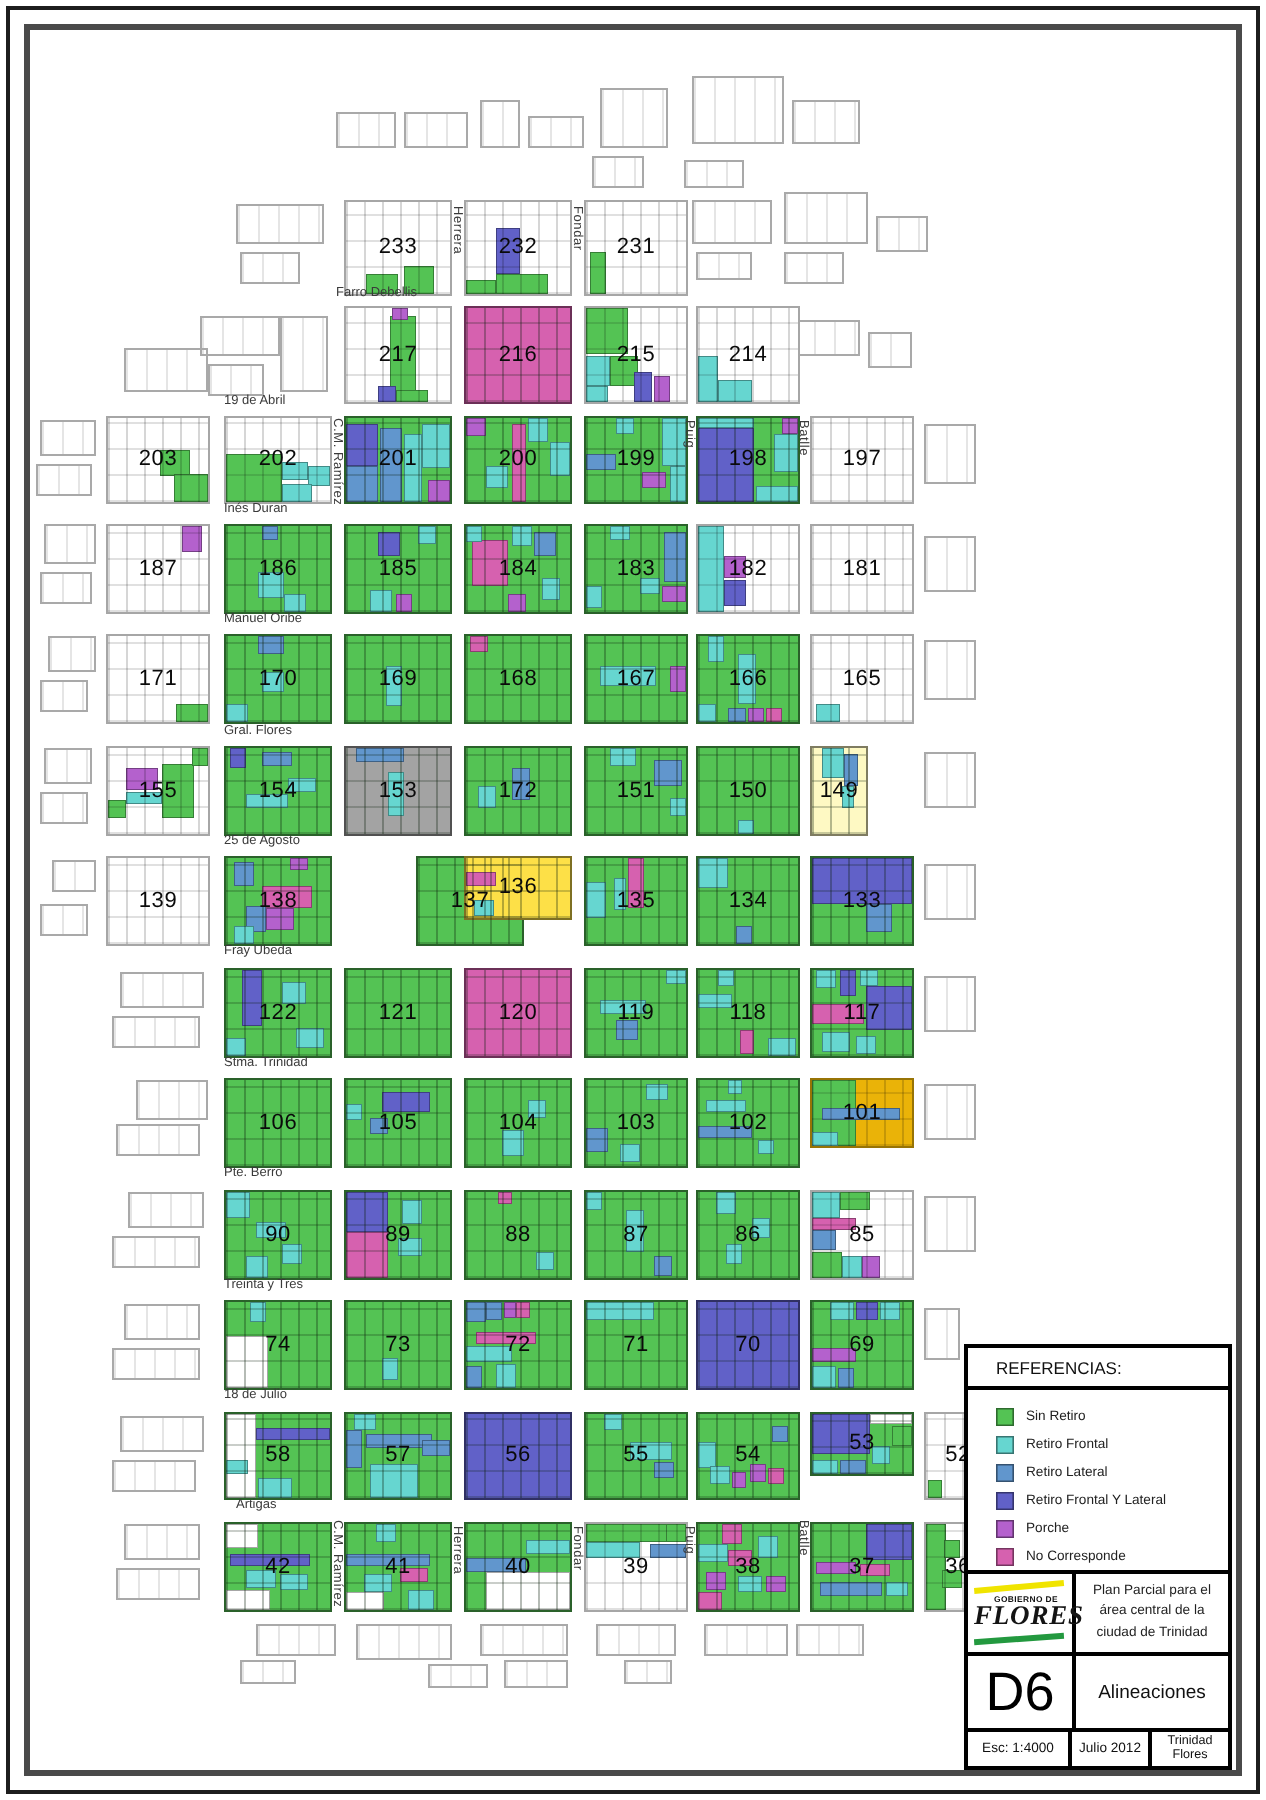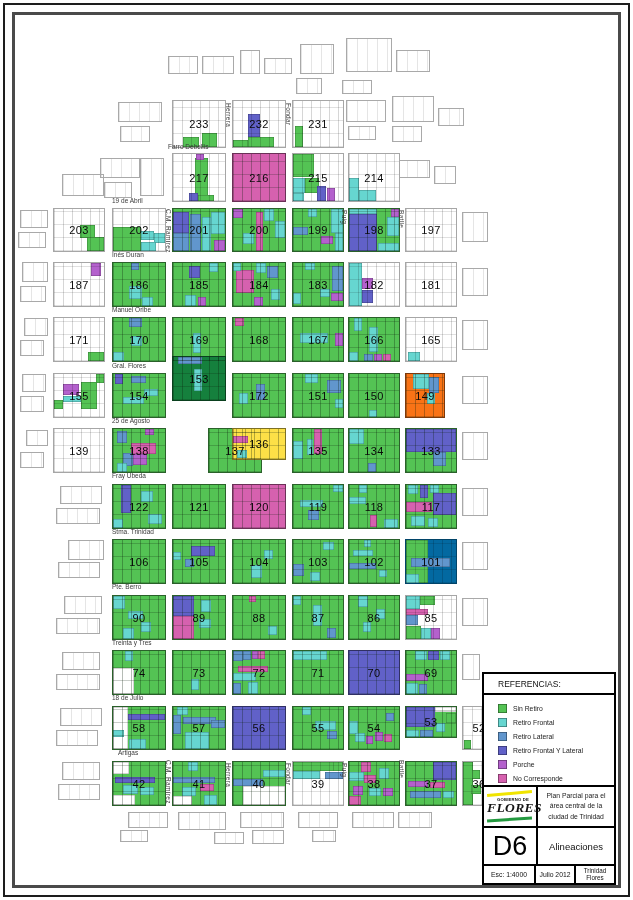--- a/index.html
+++ b/index.html
@@ -314,41 +314,41 @@
         <div class="patch" style="left: 84%; top: 0%; width: 16%; height: 20%; background: rgb(84, 195, 84);"></div>
         <span class="bnum">155</span>
       </div>
       <div class="block tex-dark" style="left: 112px; top: 373px; width: 54px; height: 45px; background: rgb(84, 195, 84);">
         <div class="patch" style="left: 4%; top: 0%; width: 16%; height: 24%; background: rgb(97, 97, 200);"></div>
         <div class="patch" style="left: 34%; top: 4%; width: 30%; height: 16%; background: rgb(97, 150, 205);"></div>
         <div class="patch" style="left: 20%; top: 54%; width: 40%; height: 16%; background: rgb(102, 214, 208);"></div>
         <div class="patch" style="left: 60%; top: 34%; width: 26%; height: 18%; background: rgb(102, 214, 208);"></div>
         <span class="bnum">154</span>
       </div>
-      <div class="block tex-dark" style="left: 172px; top: 356px; width: 54px; height: 45px; background: #15803d;">
+      <div class="block tex-dark" style="left: 172px; top: 373px; width: 54px; height: 45px; background: #a3a3a3;">
         <div class="patch" style="left: 10%; top: 0%; width: 46%; height: 16%; background: rgb(97, 150, 205);"></div>
         <div class="patch" style="left: 40%; top: 28%; width: 16%; height: 52%; background: rgb(102, 214, 208);"></div>
         <span class="bnum">153</span>
       </div>
       <div class="block tex-dark" style="left: 232px; top: 373px; width: 54px; height: 45px; background: rgb(84, 195, 84);">
         <div class="patch" style="left: 44%; top: 24%; width: 18%; height: 36%; background: rgb(97, 150, 205);"></div>
         <div class="patch" style="left: 12%; top: 44%; width: 16%; height: 26%; background: rgb(102, 214, 208);"></div>
         <span class="bnum">172</span>
       </div>
       <div class="block tex-dark" style="left: 292px; top: 373px; width: 52px; height: 45px; background: rgb(84, 195, 84);">
         <div class="patch" style="left: 24%; top: 0%; width: 26%; height: 20%; background: rgb(102, 214, 208);"></div>
         <div class="patch" style="left: 68%; top: 14%; width: 28%; height: 30%; background: rgb(97, 150, 205);"></div>
         <div class="patch" style="left: 84%; top: 58%; width: 16%; height: 22%; background: rgb(102, 214, 208);"></div>
         <span class="bnum">151</span>
       </div>
       <div class="block tex-dark" style="left: 348px; top: 373px; width: 52px; height: 45px; background: rgb(84, 195, 84);">
         <div class="patch" style="left: 40%; top: 84%; width: 16%; height: 16%; background: rgb(102, 214, 208);"></div>
         <span class="bnum">150</span>
       </div>
-      <div class="block tex-dark" style="left: 405px; top: 373px; width: 40px; height: 45px; background: #f97316;">
+      <div class="block tex-dark" style="left: 405px; top: 373px; width: 29px; height: 45px; background: #fef9c3;">
         <div class="patch" style="left: 18%; top: 0%; width: 42%; height: 34%; background: rgb(102, 214, 208);"></div>
         <div class="patch" style="left: 60%; top: 8%; width: 26%; height: 36%; background: rgb(97, 150, 205);"></div>
         <div class="patch" style="left: 54%; top: 44%; width: 22%; height: 26%; background: rgb(102, 214, 208);"></div>
         <span class="bnum">149</span>
       </div>
       <div class="block tex-light" style="left: 53px; top: 428px; width: 52px; height: 45px; background: rgb(255, 255, 255);">
         <span class="bnum">139</span>
       </div>
       <div class="block tex-dark" style="left: 112px; top: 428px; width: 54px; height: 45px; background: rgb(84, 195, 84);">
         <div class="patch" style="left: 8%; top: 4%; width: 18%; height: 28%; background: rgb(97, 150, 205);"></div>
@@ -439,21 +439,21 @@
         <div class="patch" style="left: 34%; top: 74%; width: 20%; height: 22%; background: rgb(102, 214, 208);"></div>
         <span class="bnum">103</span>
       </div>
       <div class="block tex-dark" style="left: 348px; top: 539px; width: 52px; height: 45px; background: rgb(84, 195, 84);">
         <div class="patch" style="left: 8%; top: 24%; width: 40%; height: 14%; background: rgb(102, 214, 208);"></div>
         <div class="patch" style="left: 0%; top: 54%; width: 54%; height: 14%; background: rgb(97, 150, 205);"></div>
         <div class="patch" style="left: 30%; top: 0%; width: 14%; height: 16%; background: rgb(102, 214, 208);"></div>
         <div class="patch" style="left: 60%; top: 70%; width: 16%; height: 16%; background: rgb(102, 214, 208);"></div>
         <span class="bnum">102</span>
       </div>
-      <div class="block tex-light" style="left: 405px; top: 539px; width: 52px; height: 45px; background: #0369a1;">
+      <div class="block tex-light" style="left: 405px; top: 539px; width: 52px; height: 35px; background: #eab308;">
         <div class="patch" style="left: 0%; top: 0%; width: 44%; height: 100%; background: rgb(84, 195, 84);"></div>
         <div class="patch" style="left: 10%; top: 42%; width: 78%; height: 20%; background: rgb(97, 150, 205);"></div>
         <div class="patch" style="left: 0%; top: 80%; width: 26%; height: 20%; background: rgb(102, 214, 208);"></div>
         <span class="bnum">101</span>
       </div>
       <div class="block tex-dark" style="left: 112px; top: 595px; width: 54px; height: 45px; background: rgb(84, 195, 84);">
         <div class="patch" style="left: 0%; top: 0%; width: 24%; height: 30%; background: rgb(102, 214, 208);"></div>
         <div class="patch" style="left: 28%; top: 34%; width: 30%; height: 20%; background: rgb(102, 214, 208);"></div>
         <div class="patch" style="left: 54%; top: 60%; width: 20%; height: 24%; background: rgb(102, 214, 208);"></div>
         <div class="patch" style="left: 20%; top: 74%; width: 20%; height: 26%; background: rgb(102, 214, 208);"></div>

